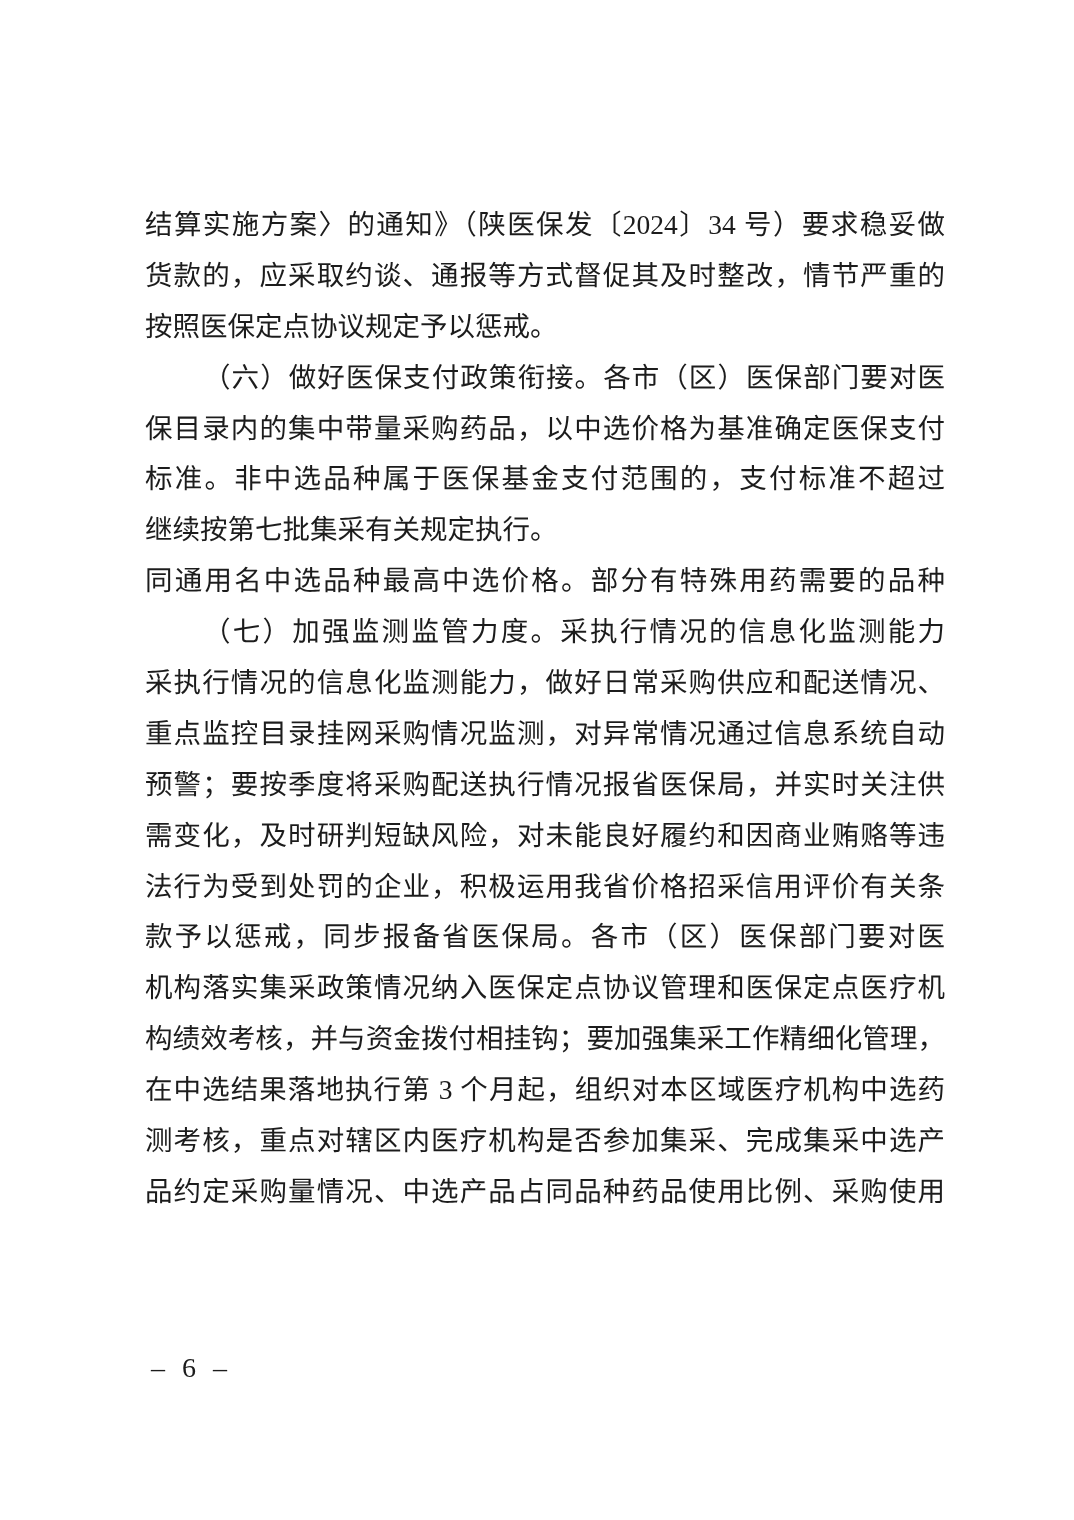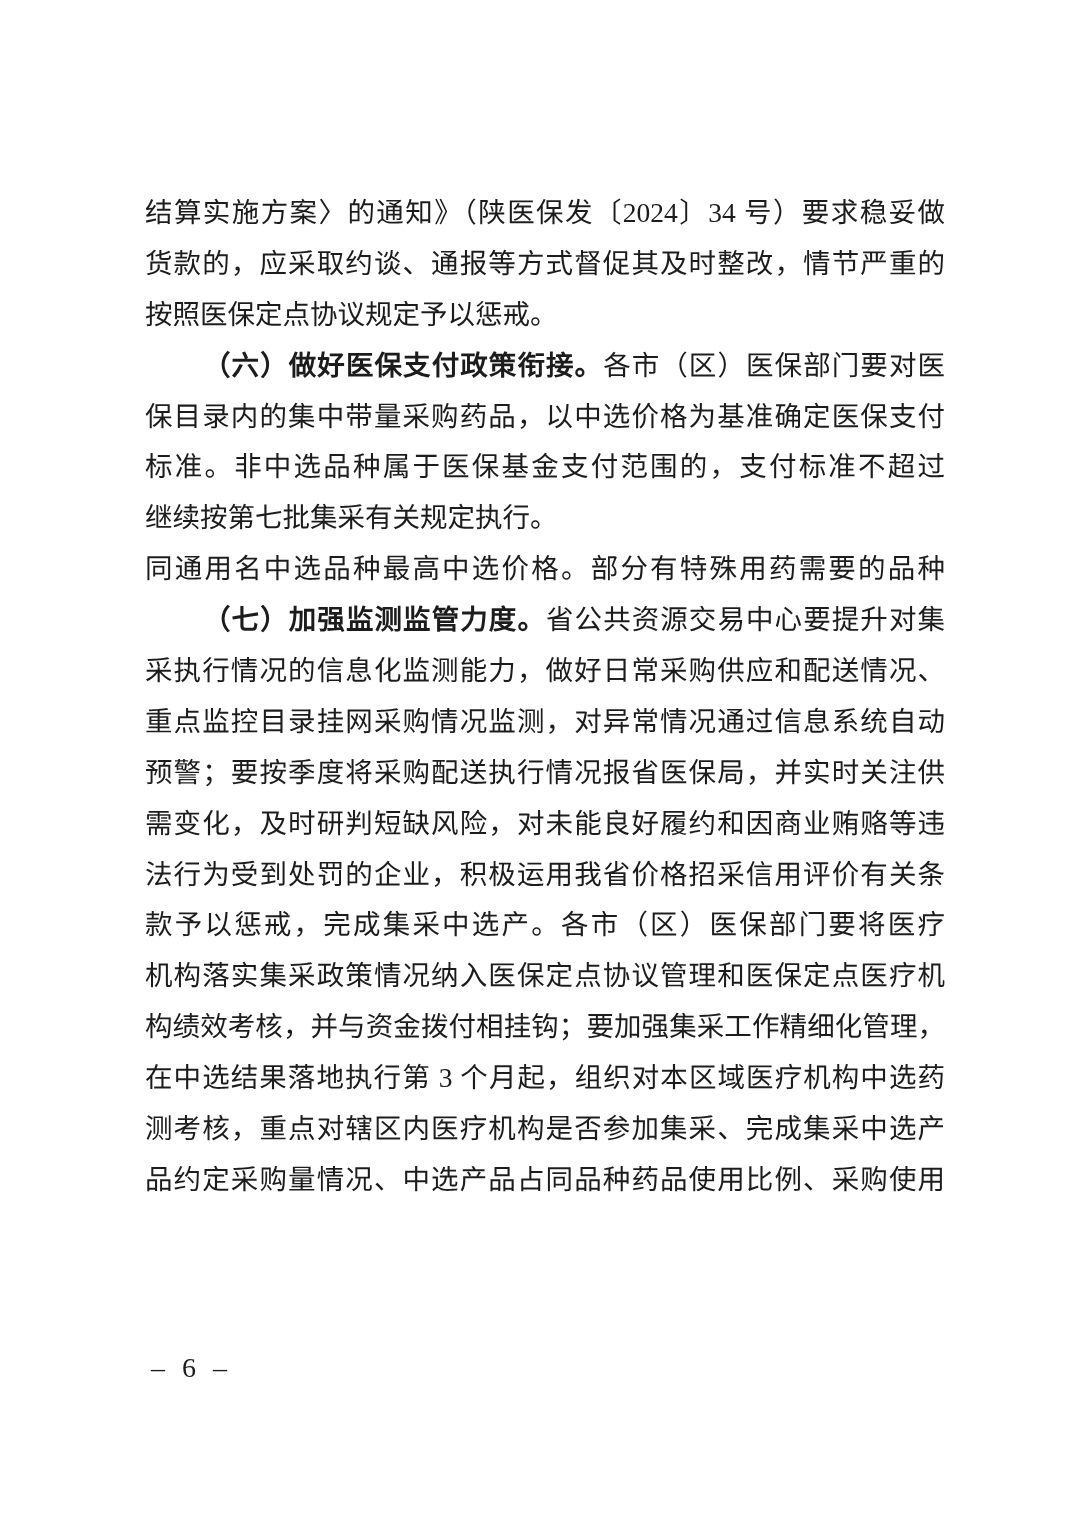--- a/index.html
+++ b/index.html
@@ -12,21 +12,21 @@
     width: 1074px;
     height: 1520px;
     background: #ffffff;
     overflow: hidden;
     font-family: "Liberation Serif", "DejaVu Serif", serif;
     color: #1c1c1c;
   }
   .text-block {
     position: absolute;
     left: 145px;
-    top: 188px;
+    top: 200px;
     width: 800px;
   }
   .line {
     margin: 0;
     padding: 0;
     height: 50.9px;
     line-height: 50.9px;
     font-size: 27.5px;
     letter-spacing: 0;
     text-align: justify;
@@ -35,21 +35,21 @@
     color: #1c1c1c;
   }
   .line.indent {
     padding-left: 58px;
   }
   .line.para-end {
     text-align-last: left;
     -moz-text-align-last: left;
   }
   .line-bold {
-    font-weight: 700;
+    font-weight: 400;
   }
   .page-footer {
     position: absolute;
     left: 151px;
     top: 1352px;
     font-size: 28px;
     letter-spacing: 5px;
     color: #1c1c1c;
     font-family: "Liberation Serif", "DejaVu Serif", serif;
   }
@@ -62,27 +62,27 @@
   <main class="text-block" id="lines-container">
 
   <p class="line"><span class="line-text">结算实施方案〉的通知》（陕医保发〔2024〕34 号）要求稳妥做</span></p>
       <p class="line"><span class="line-text">货款的，应采取约谈、通报等方式督促其及时整改，情节严重的</span></p>
       <p class="line para-end"><span class="line-text">按照医保定点协议规定予以惩戒。</span></p>
       <p class="line indent"><b class="line-bold">（六）做好医保支付政策衔接。</b><span class="line-text">各市（区）医保部门要对医</span></p>
       <p class="line"><span class="line-text">保目录内的集中带量采购药品，以中选价格为基准确定医保支付</span></p>
       <p class="line"><span class="line-text">标准。非中选品种属于医保基金支付范围的，支付标准不超过</span></p>
       <p class="line para-end"><span class="line-text">继续按第七批集采有关规定执行。</span></p>
       <p class="line"><span class="line-text">同通用名中选品种最高中选价格。部分有特殊用药需要的品种</span></p>
-      <p class="line indent"><b class="line-bold">（七）加强监测监管力度。</b><span class="line-text">省公共资源交易中心要提升对集</span></p>
+      <p class="line indent"><b class="line-bold">（七）加强监测监管力度。</b><span class="line-text">采执行情况的信息化监测能力</span></p>
       <p class="line"><span class="line-text">采执行情况的信息化监测能力，做好日常采购供应和配送情况、</span></p>
       <p class="line"><span class="line-text">重点监控目录挂网采购情况监测，对异常情况通过信息系统自动</span></p>
       <p class="line"><span class="line-text">预警；要按季度将采购配送执行情况报省医保局，并实时关注供</span></p>
       <p class="line"><span class="line-text">需变化，及时研判短缺风险，对未能良好履约和因商业贿赂等违</span></p>
       <p class="line"><span class="line-text">法行为受到处罚的企业，积极运用我省价格招采信用评价有关条</span></p>
-      <p class="line"><span class="line-text">款予以惩戒，完成集采中选产。各市（区）医保部门要将医疗</span></p>
+      <p class="line"><span class="line-text">款予以惩戒，同步报备省医保局。各市（区）医保部门要对医</span></p>
       <p class="line"><span class="line-text">机构落实集采政策情况纳入医保定点协议管理和医保定点医疗机</span></p>
       <p class="line"><span class="line-text">构绩效考核，并与资金拨付相挂钩；要加强集采工作精细化管理，</span></p>
       <p class="line"><span class="line-text">在中选结果落地执行第 3 个月起，组织对本区域医疗机构中选药</span></p>
       <p class="line"><span class="line-text">测考核，重点对辖区内医疗机构是否参加集采、完成集采中选产</span></p>
       <p class="line"><span class="line-text">品约定采购量情况、中选产品占同品种药品使用比例、采购使用</span></p>
     </main>
 
   <footer class="page-footer">– 6 –</footer>
 
 </div>

